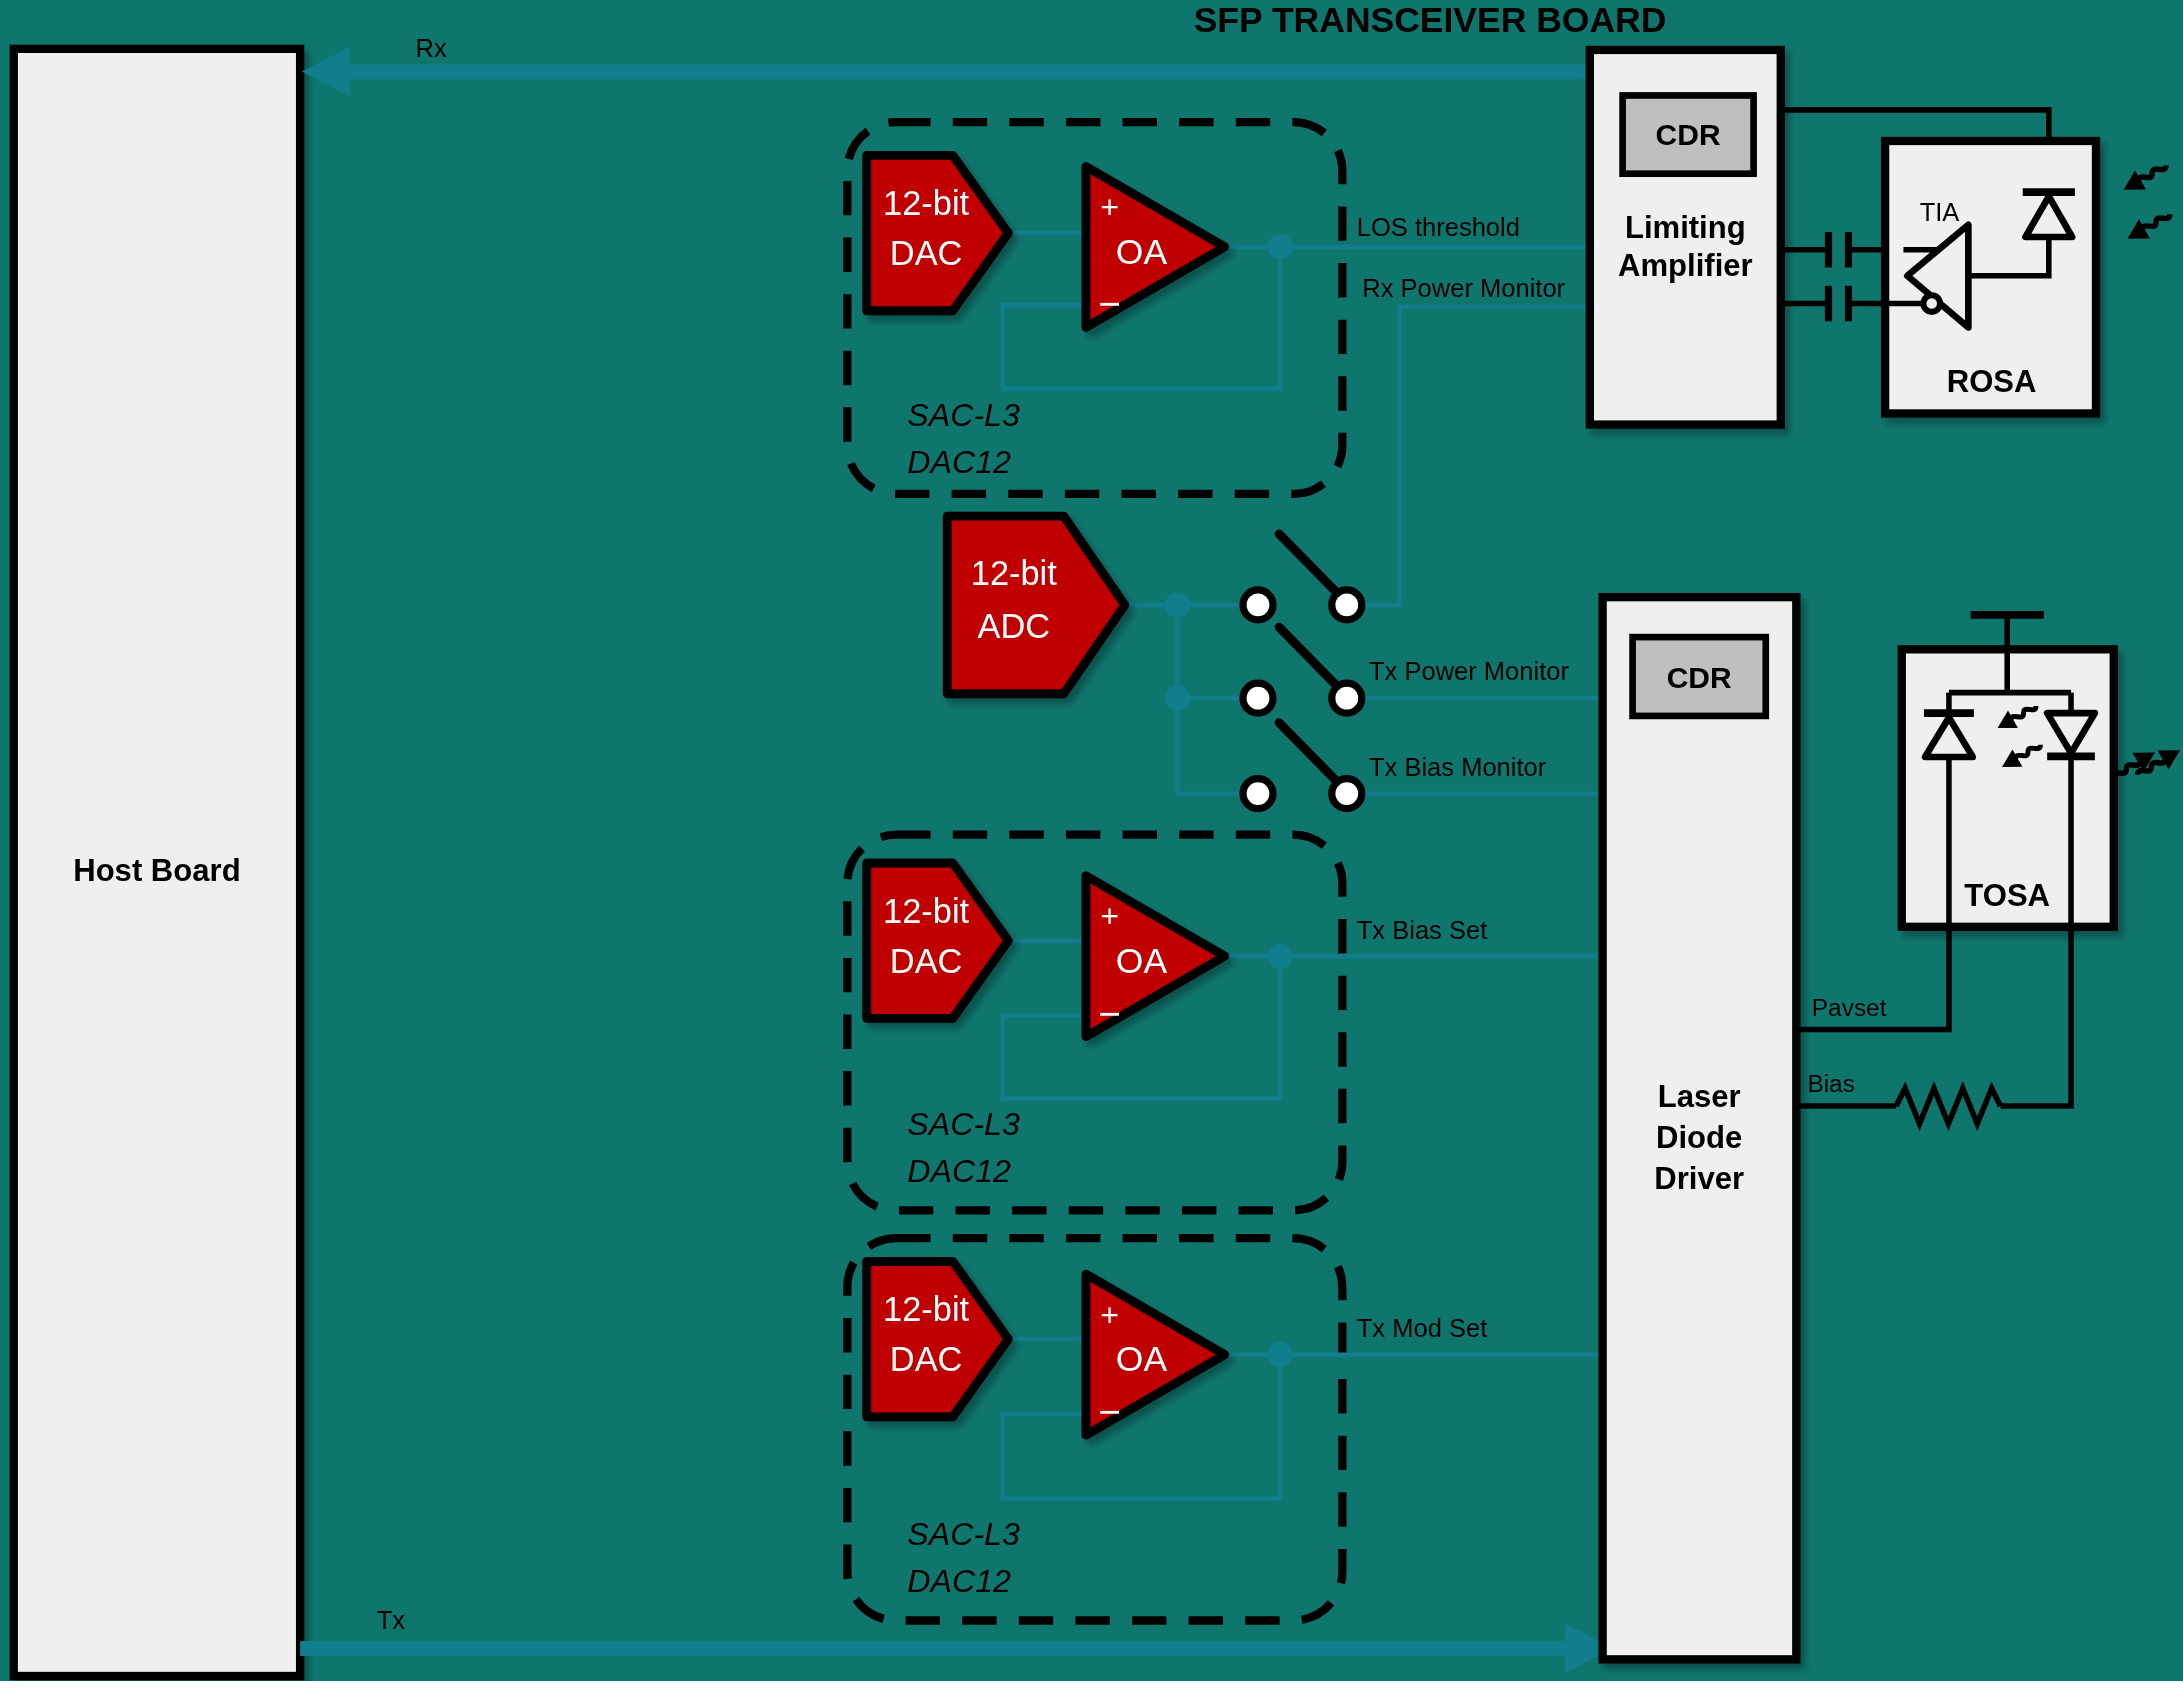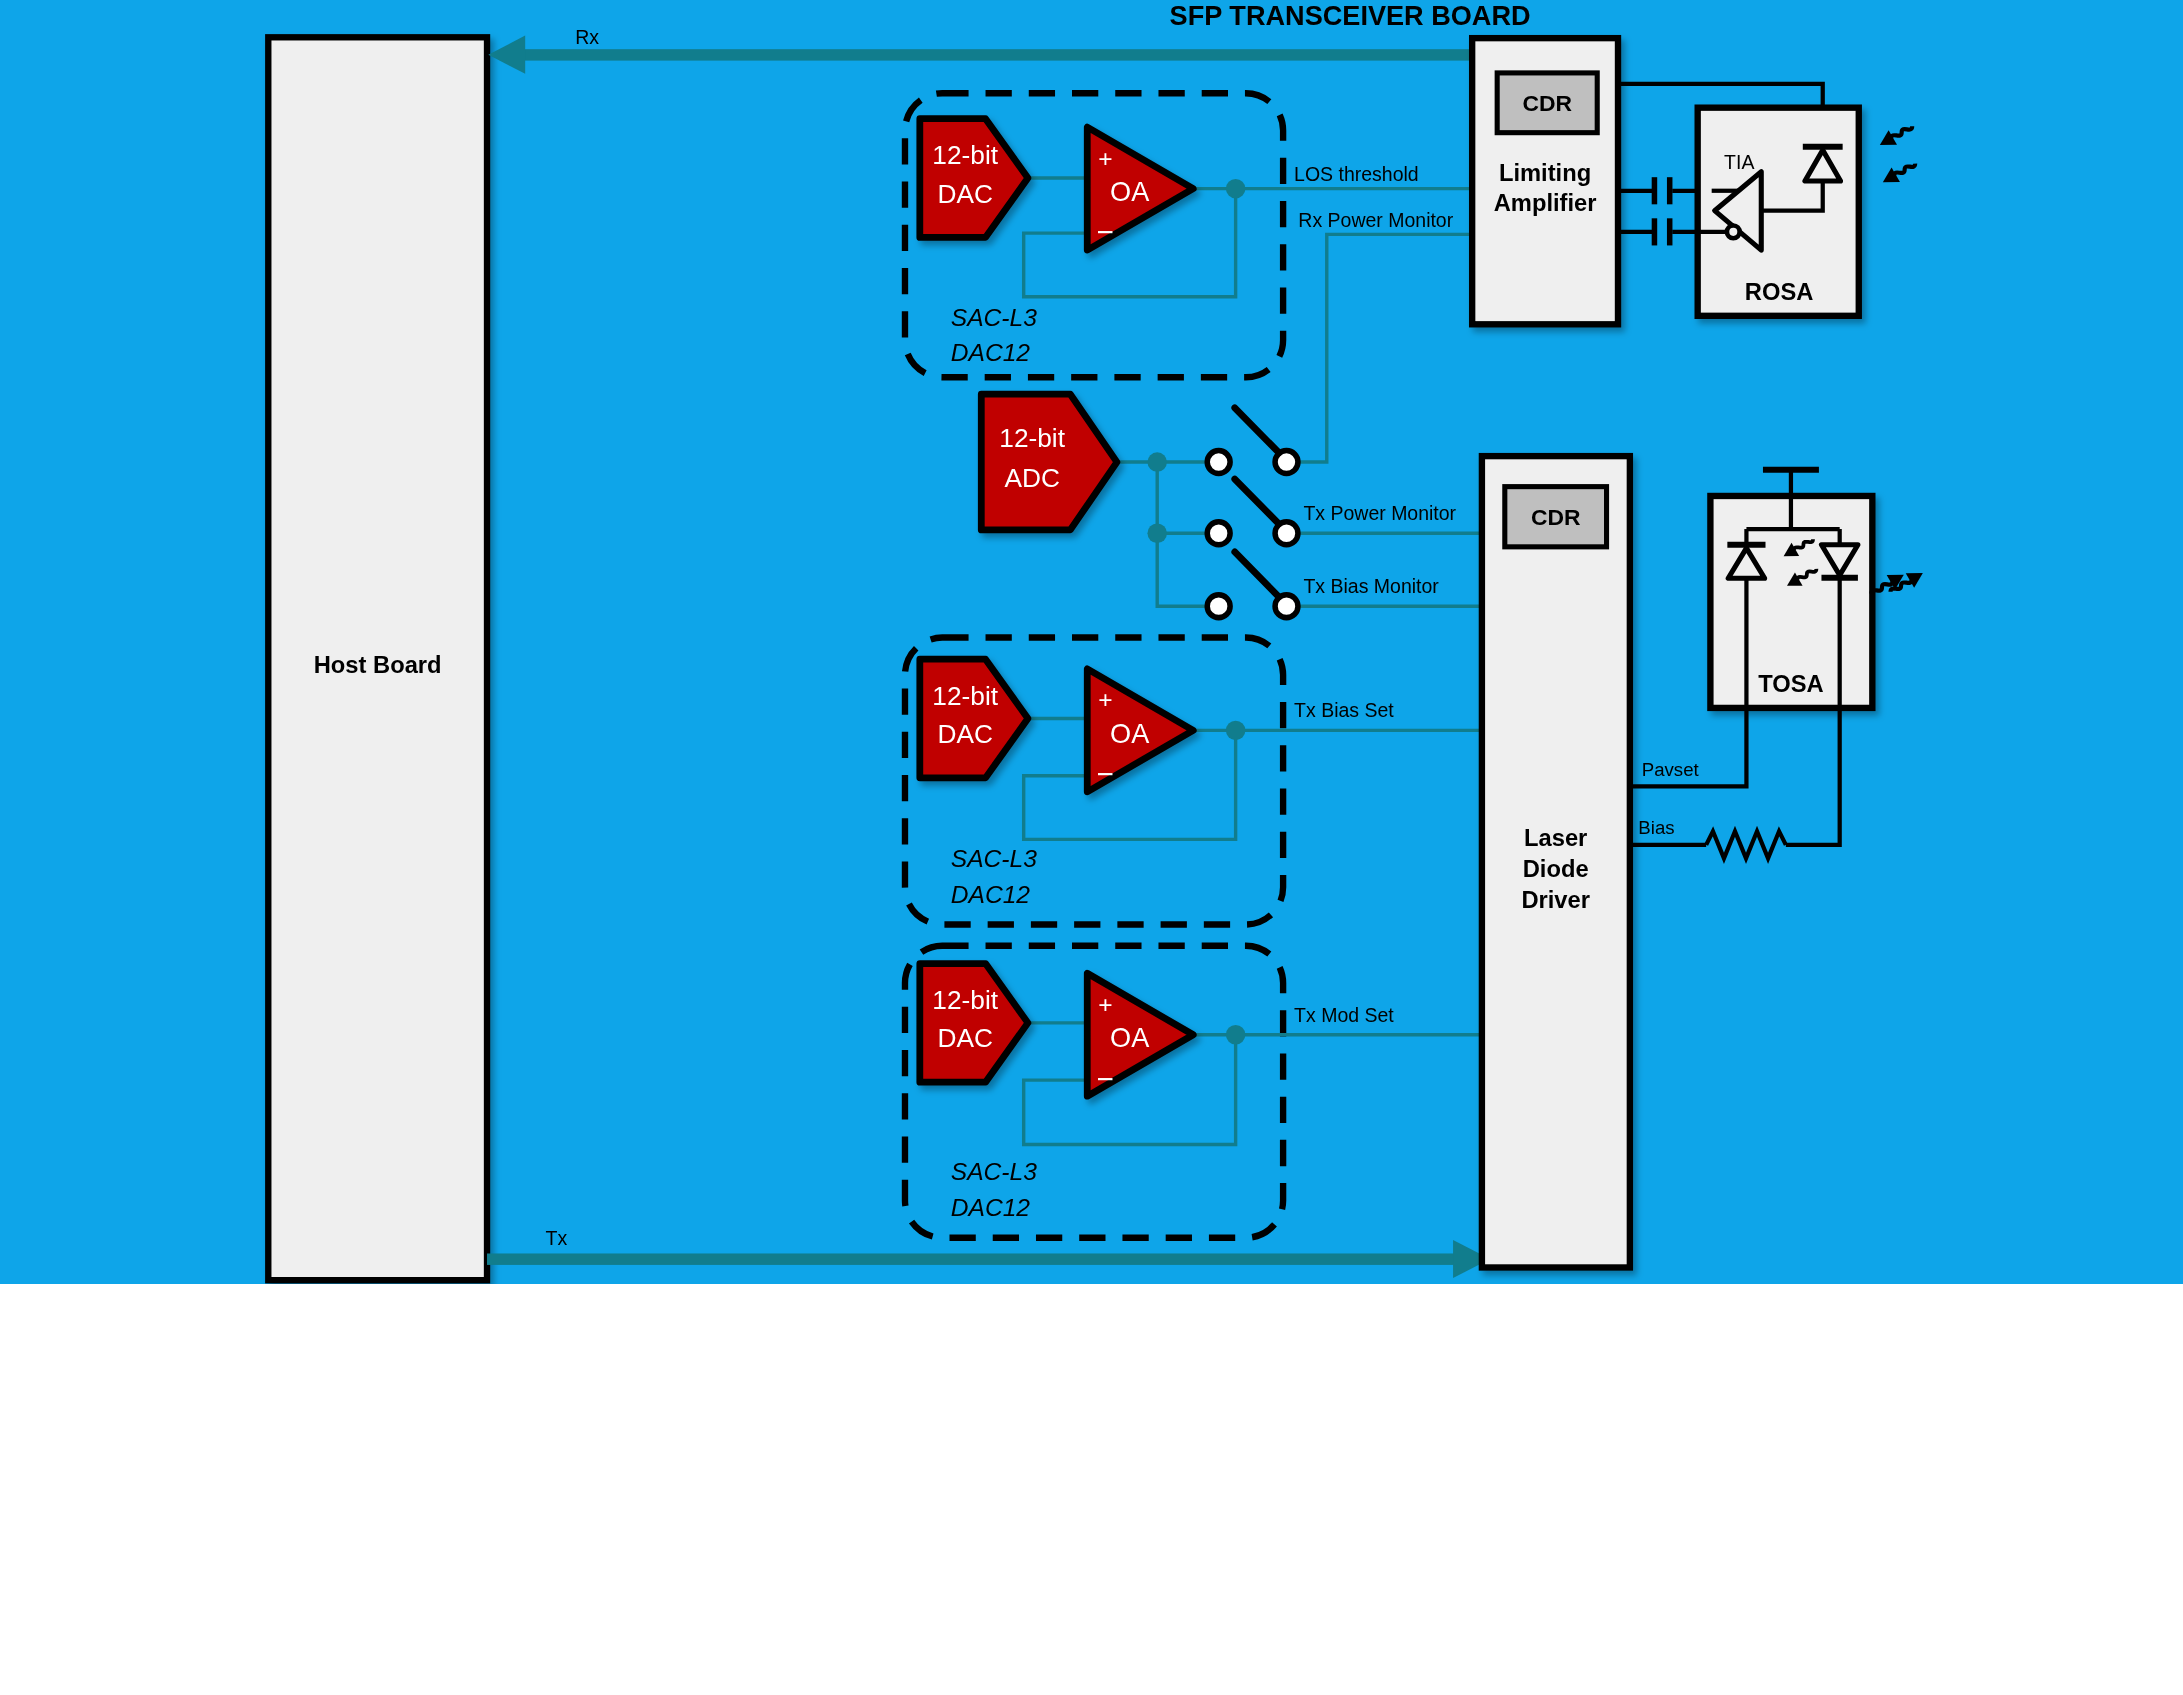--- a/index.html
+++ b/index.html
@@ -1,16 +1,16 @@
 <!DOCTYPE html>
 <html style="--teal: #117D8D; --red: #C00000; --box-fill: #EFEFEF; --cdr-fill: #BFBFBF;font-size:9px"><head>
 <meta charset="utf-8">
 <style>
   html,body{margin:0;padding:0;background:#ffffff;}
-  .canvas{width:2183px;height:1284px;position:relative;background:#0ea5e9;}
+  .canvas{width:2183px;height:1681px;position:relative;background:#0f766e;}
   svg{display:block;width:100%;height:100%;}
   svg text{font-family:"Liberation Sans",sans-serif;fill:#000;}
   .t-title{font-size:64px;font-weight:bold;}
   .t-box{font-size:56px;font-weight:bold;}
   .t-cdr{font-size:54px;font-weight:bold;}
   .t-sig{font-size:46px;}
   .t-small{font-size:44px;}
   .t-chip{font-size:58px;font-style:italic;}
   .t-pent{font-size:62px;fill:#fff;}
   .t-oa{font-size:64px;fill:#fff;}

